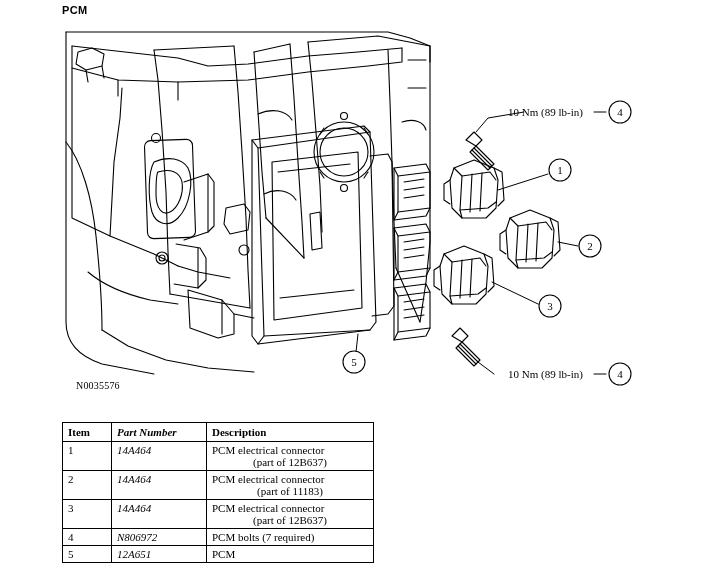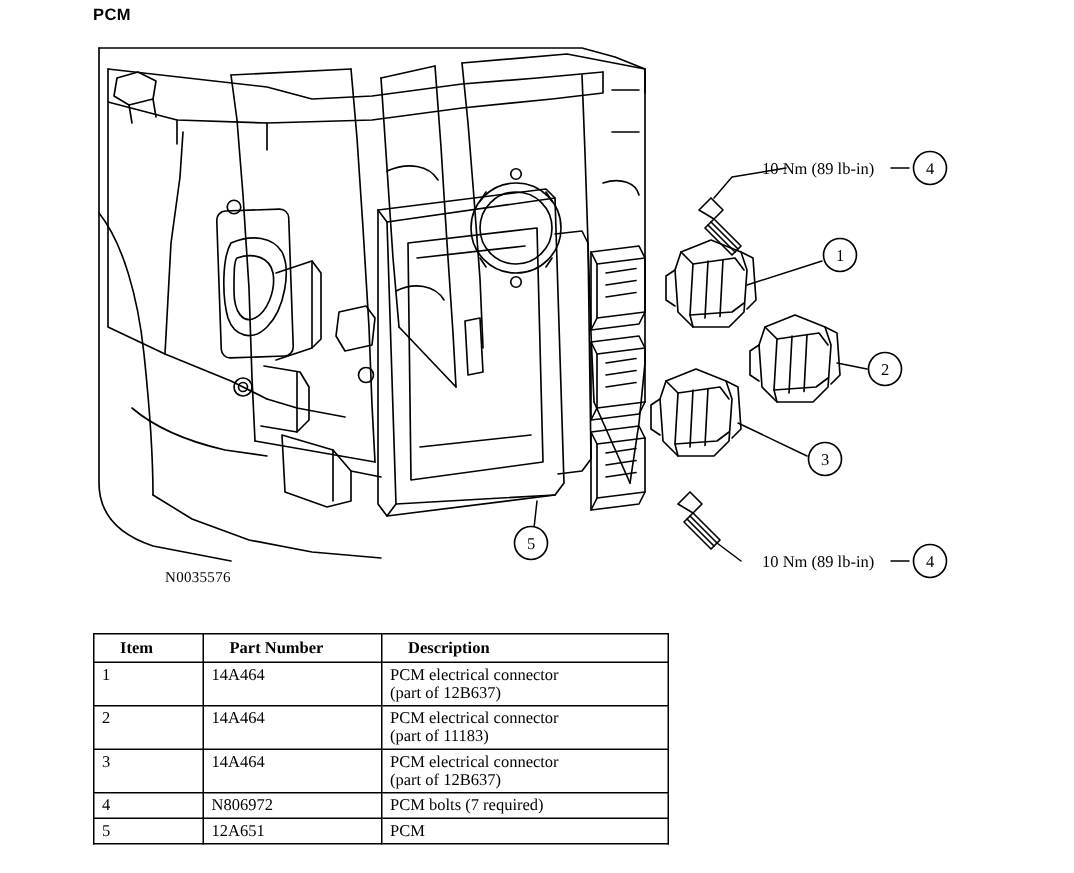--- a/index.html
+++ b/index.html
@@ -39,47 +39,46 @@
   #illustration svg {
     display: block;
   }
   .fig-id {
     position: absolute;
     left: 76px;
     top: 380px;
     font-family: "Liberation Serif", serif;
     font-size: 10px;
     letter-spacing: 0.2px;
-    margin-left: 34px;
   }
   
   #parts-table {
     position: absolute;
     left: 62px;
     top: 422px;
     border-collapse: collapse;
     font-family: "Liberation Serif", serif;
     font-size: 11px;
   }
   #parts-table td, #parts-table th {
     border: 1px solid #000000;
     padding: 2px 5px;
     vertical-align: top;
     text-align: left;
     font-weight: normal;
   }
   #parts-table thead th {
     font-weight: bold;
-    padding: 3px 17px;
+    padding: 3px 5px;
   }
   .col-item { width: 38px; text-align: center; }
-  .col-part { width: 84px; }
+  .col-part { width: 84px; font-style: italic; }
   .col-desc { width: 156px; }
   td.col-item { text-align: center; }
-  .desc-sub { display: block; }
+  .desc-sub { display: block; text-align: center; }
 </style>
 </head>
 <body>
 
 <div id="page">
 
   <div class="page-title">PCM</div>
 
   <div id="illustration">
     <svg width="600" height="385" viewBox="0 0 600 385" xmlns="http://www.w3.org/2000/svg">

